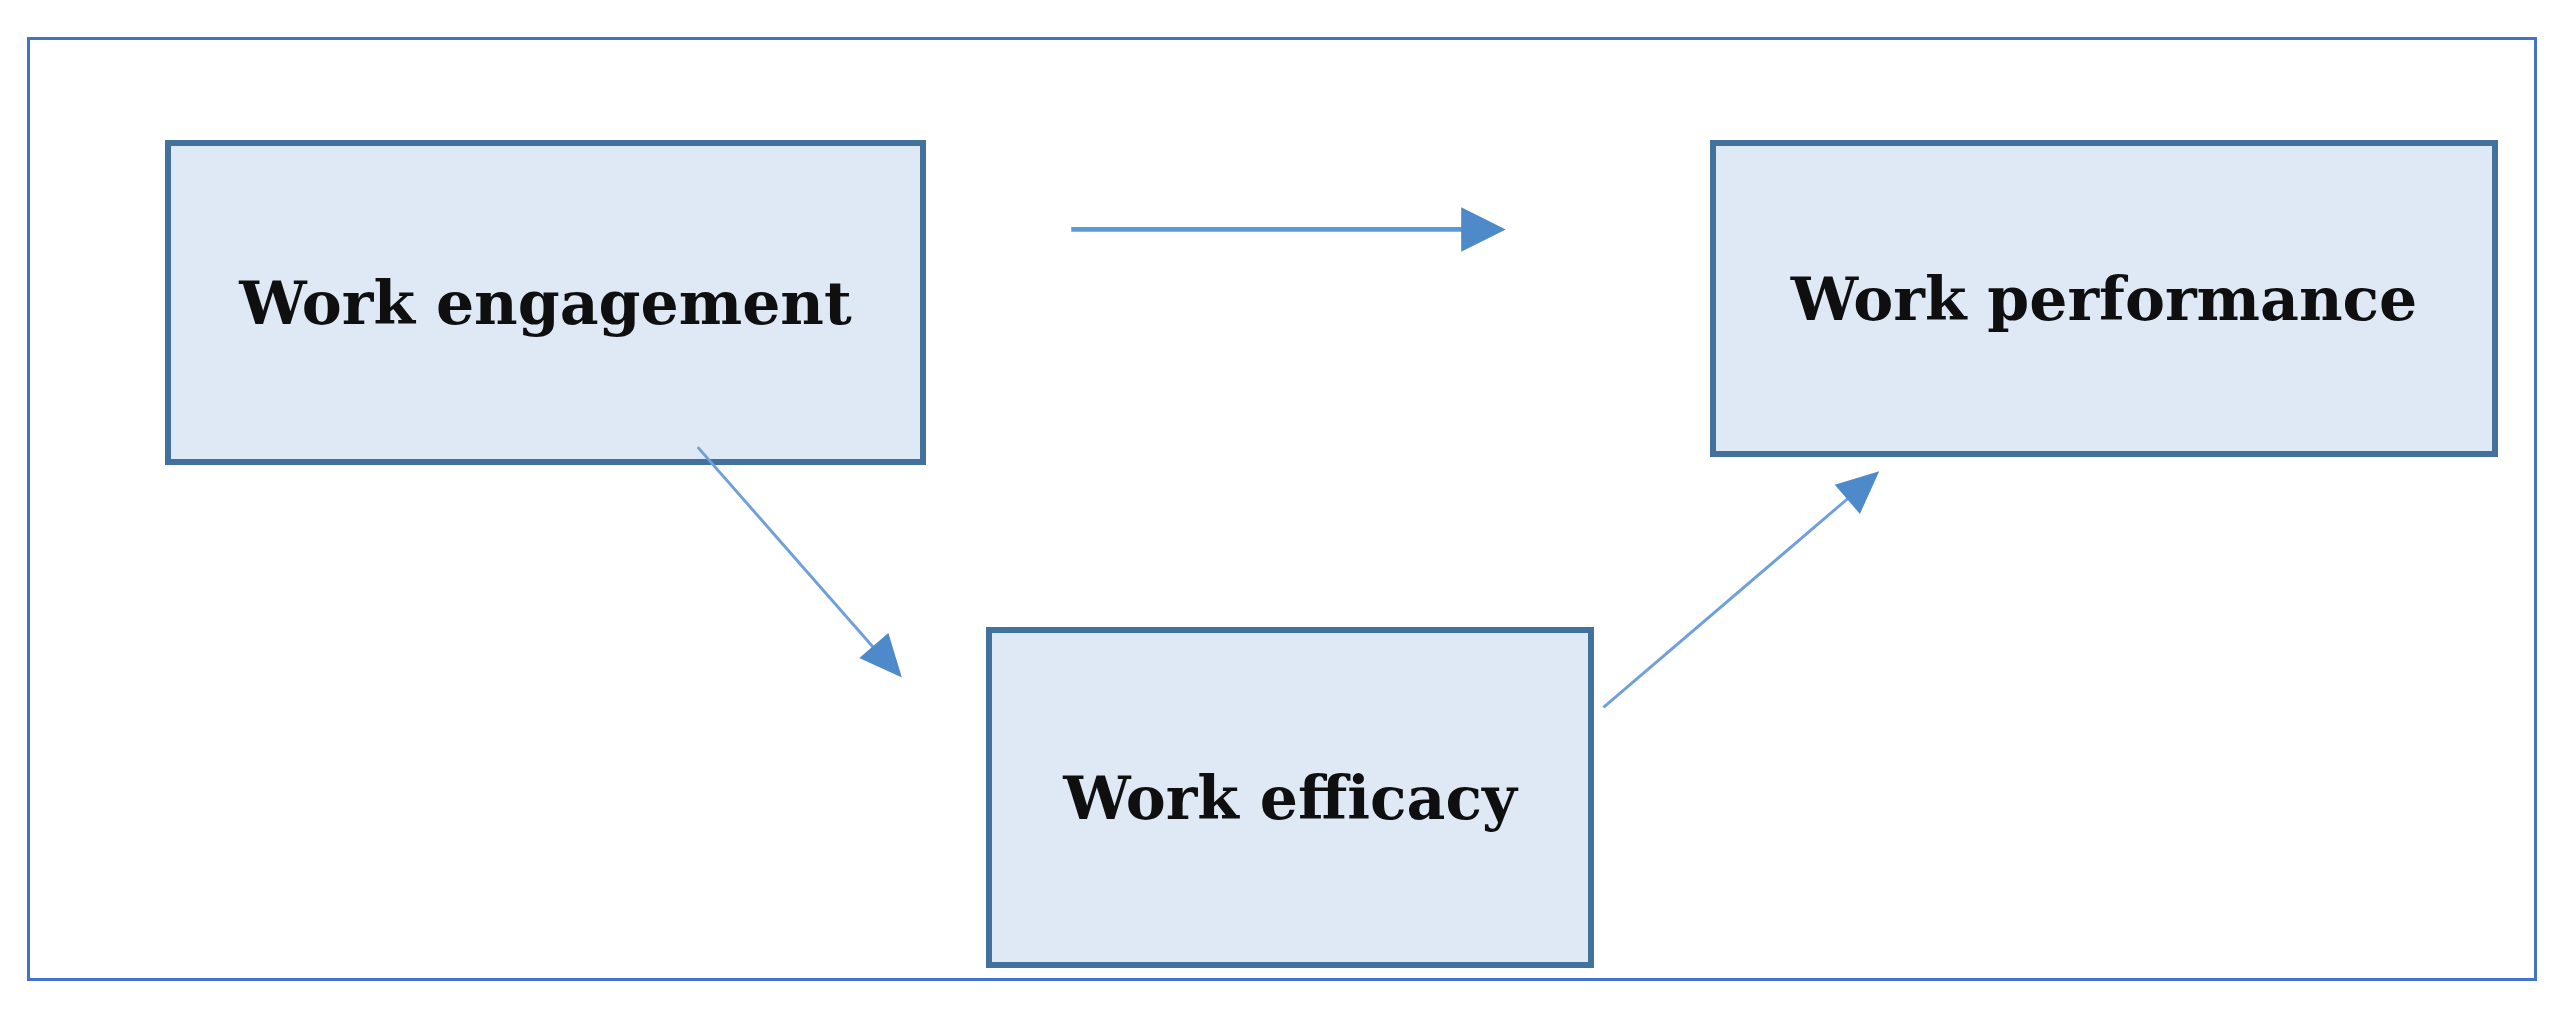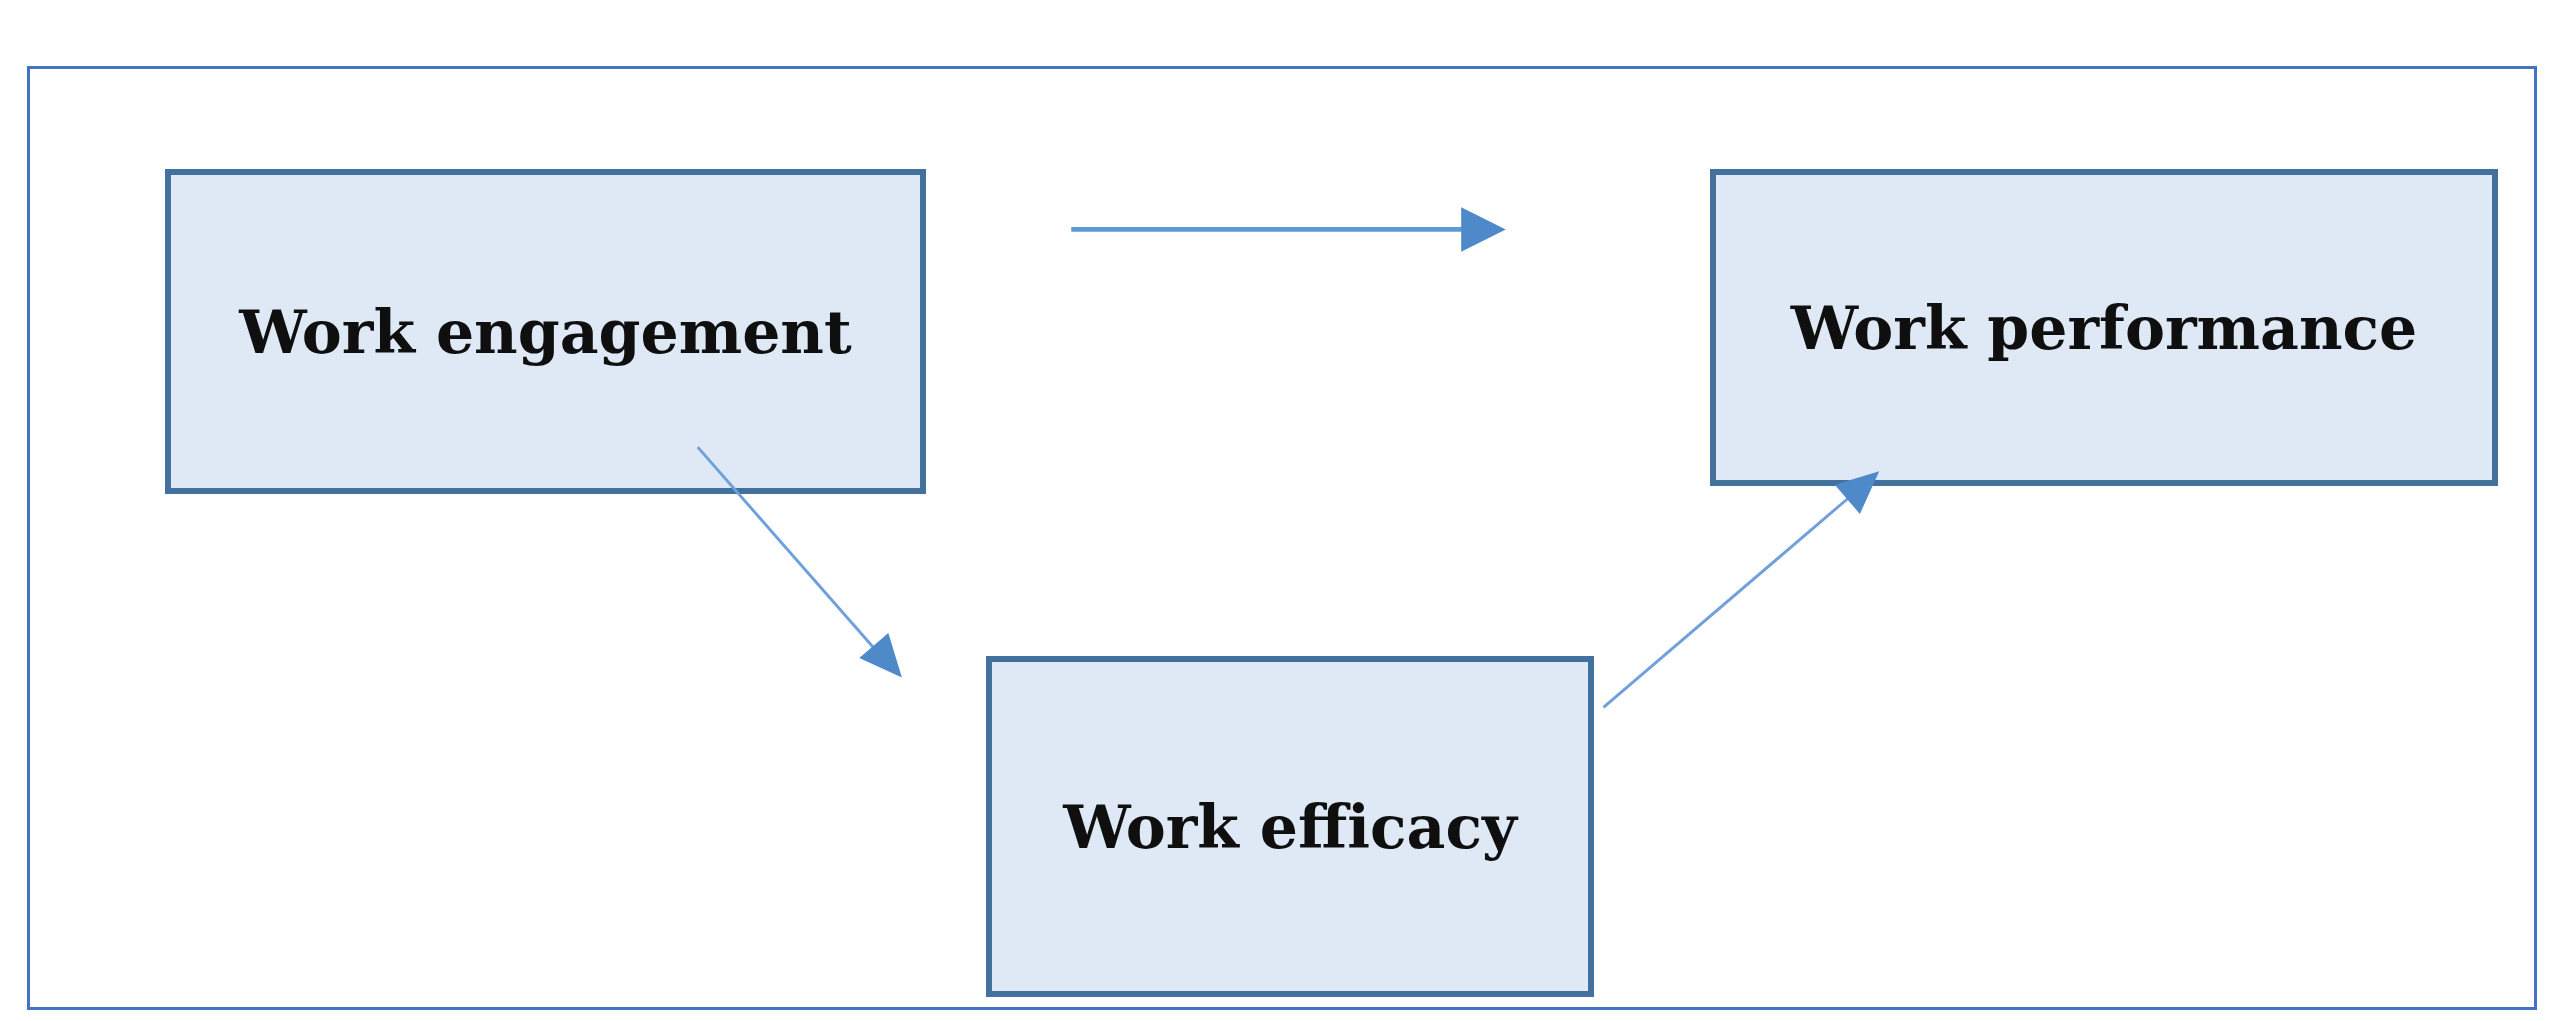--- a/index.html
+++ b/index.html
@@ -17,21 +17,20 @@
   }
   .frame {
     position: absolute;
     left: 27px;
     top: 37px;
     width: 2510px;
     height: 944px;
     border: 3.9px solid #4472c4;
     box-sizing: border-box;
     background: #ffffff;
-    margin-top: 29px;
   }
   .node {
     position: absolute;
     box-sizing: border-box;
     border: 6.8px solid #41719c;
     background: #dee9f5;
     display: flex;
     align-items: center;
     justify-content: center;
     text-align: center;

